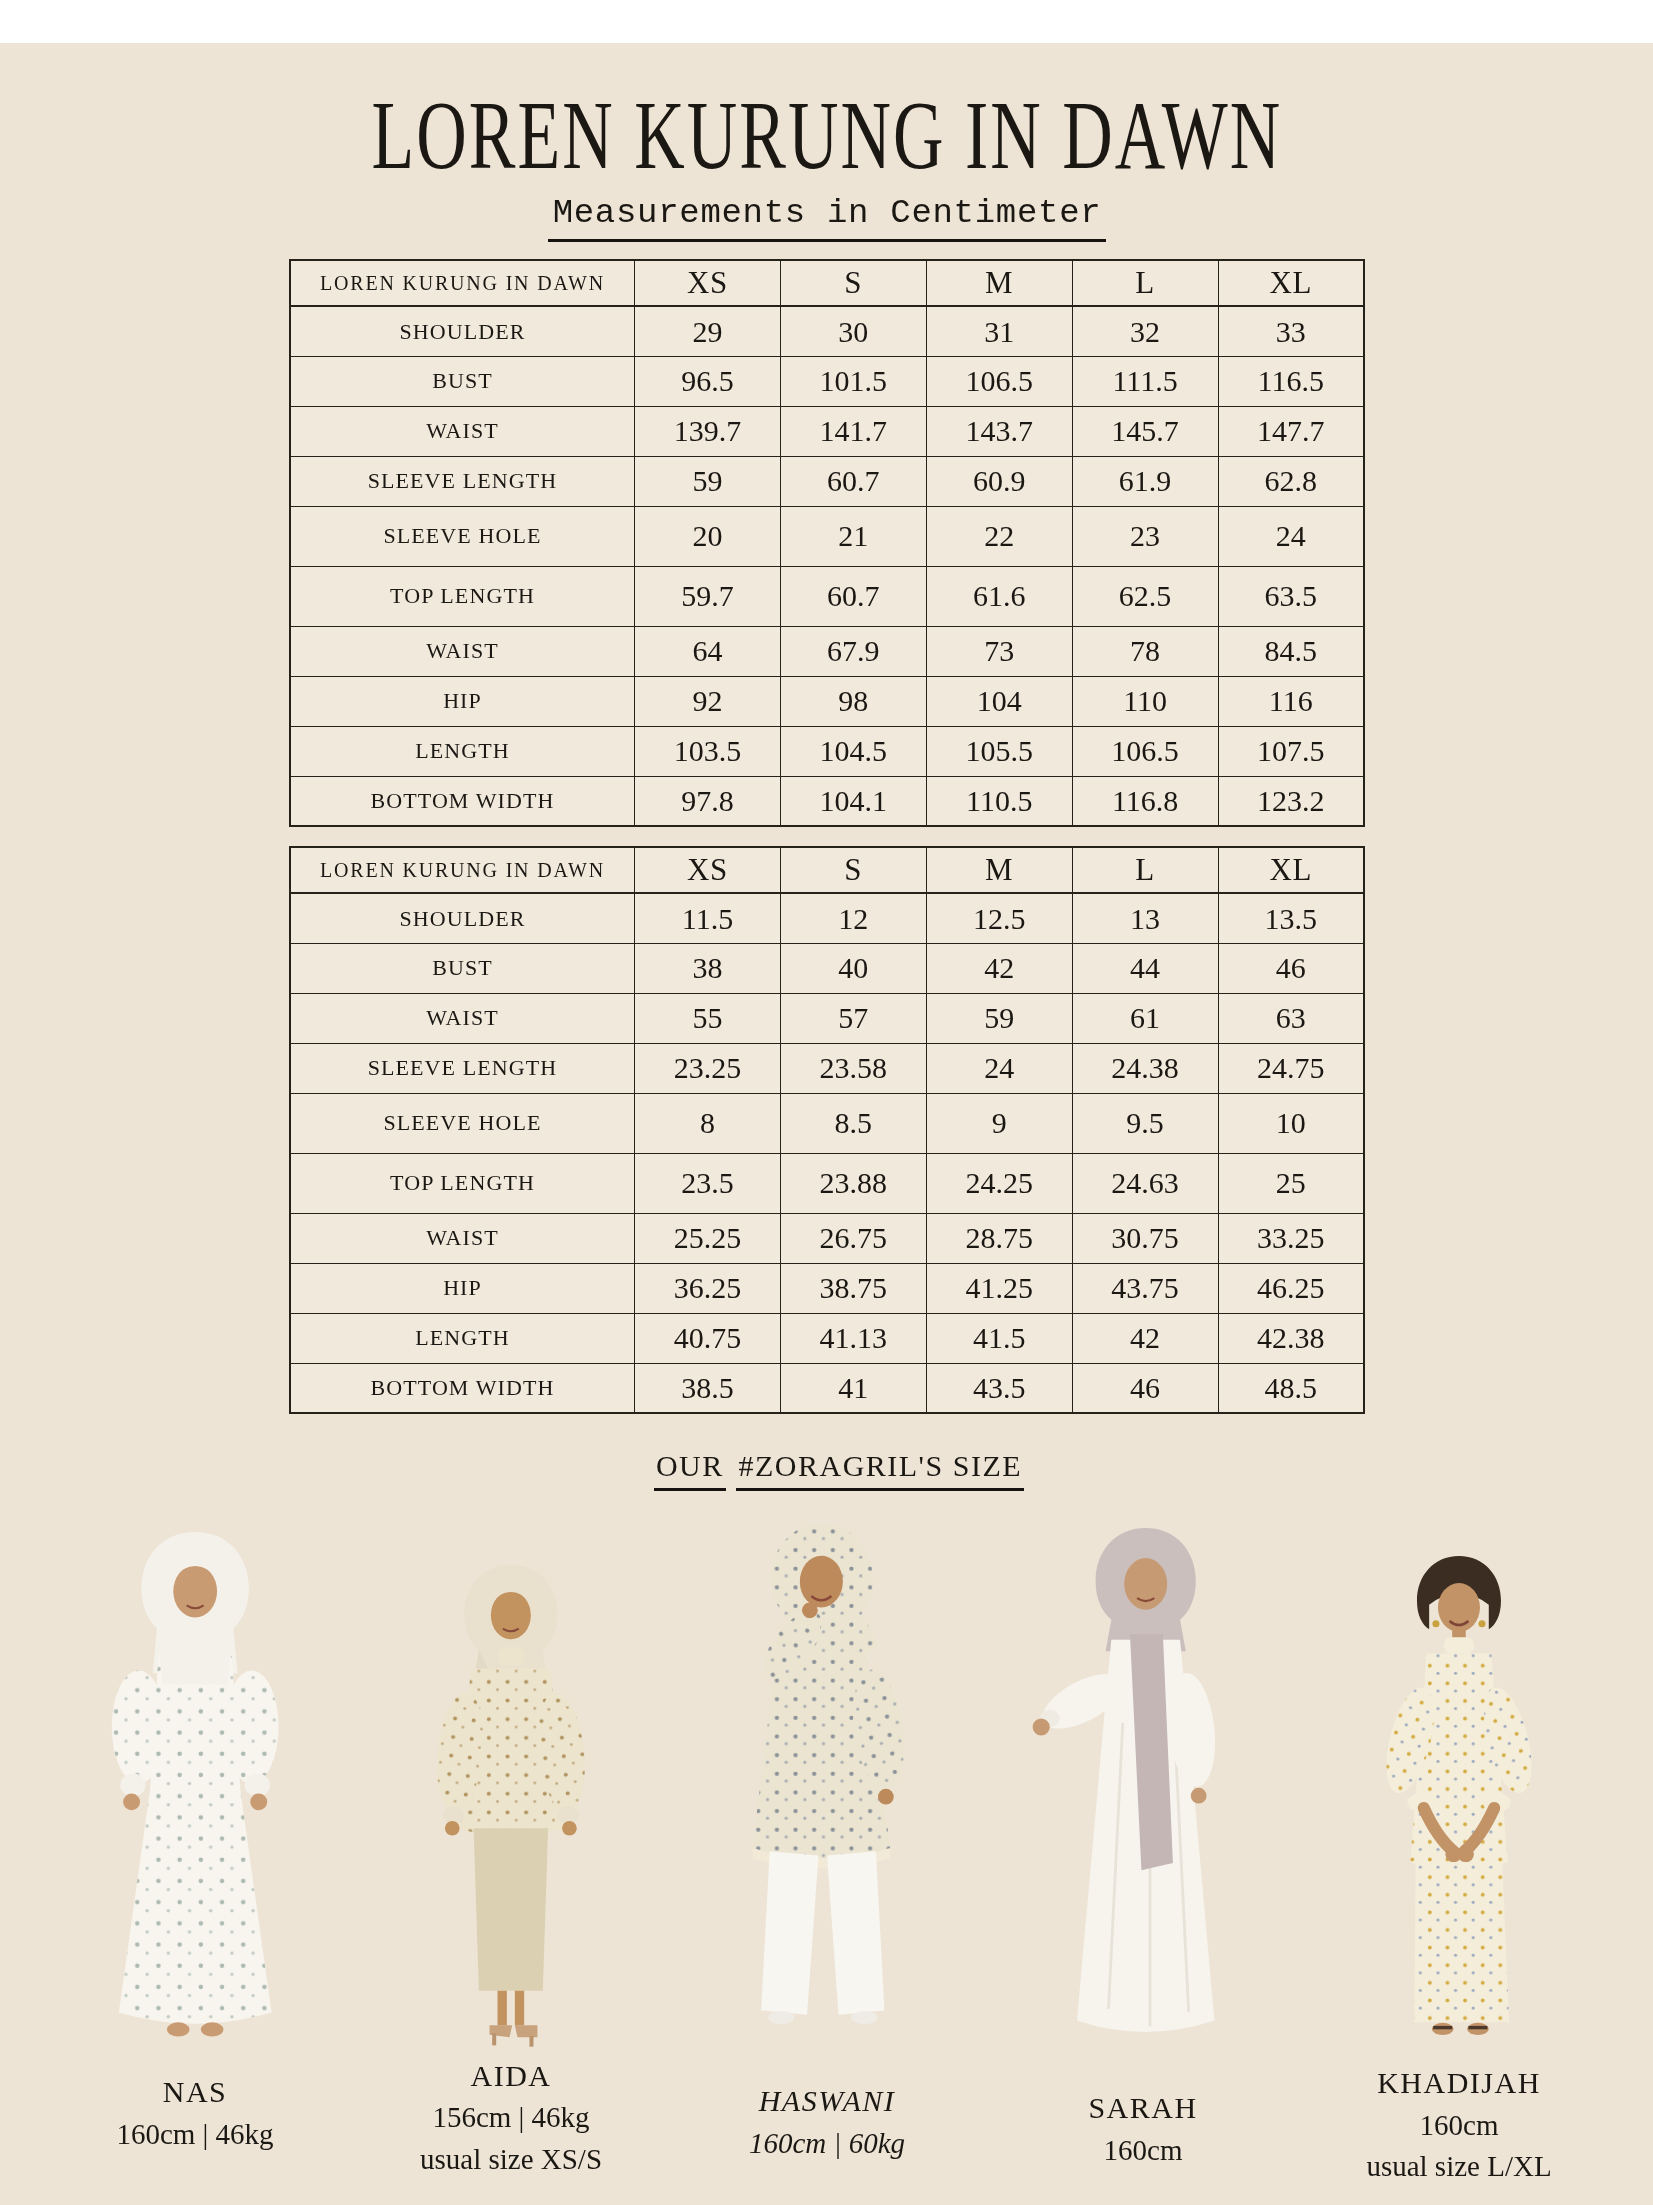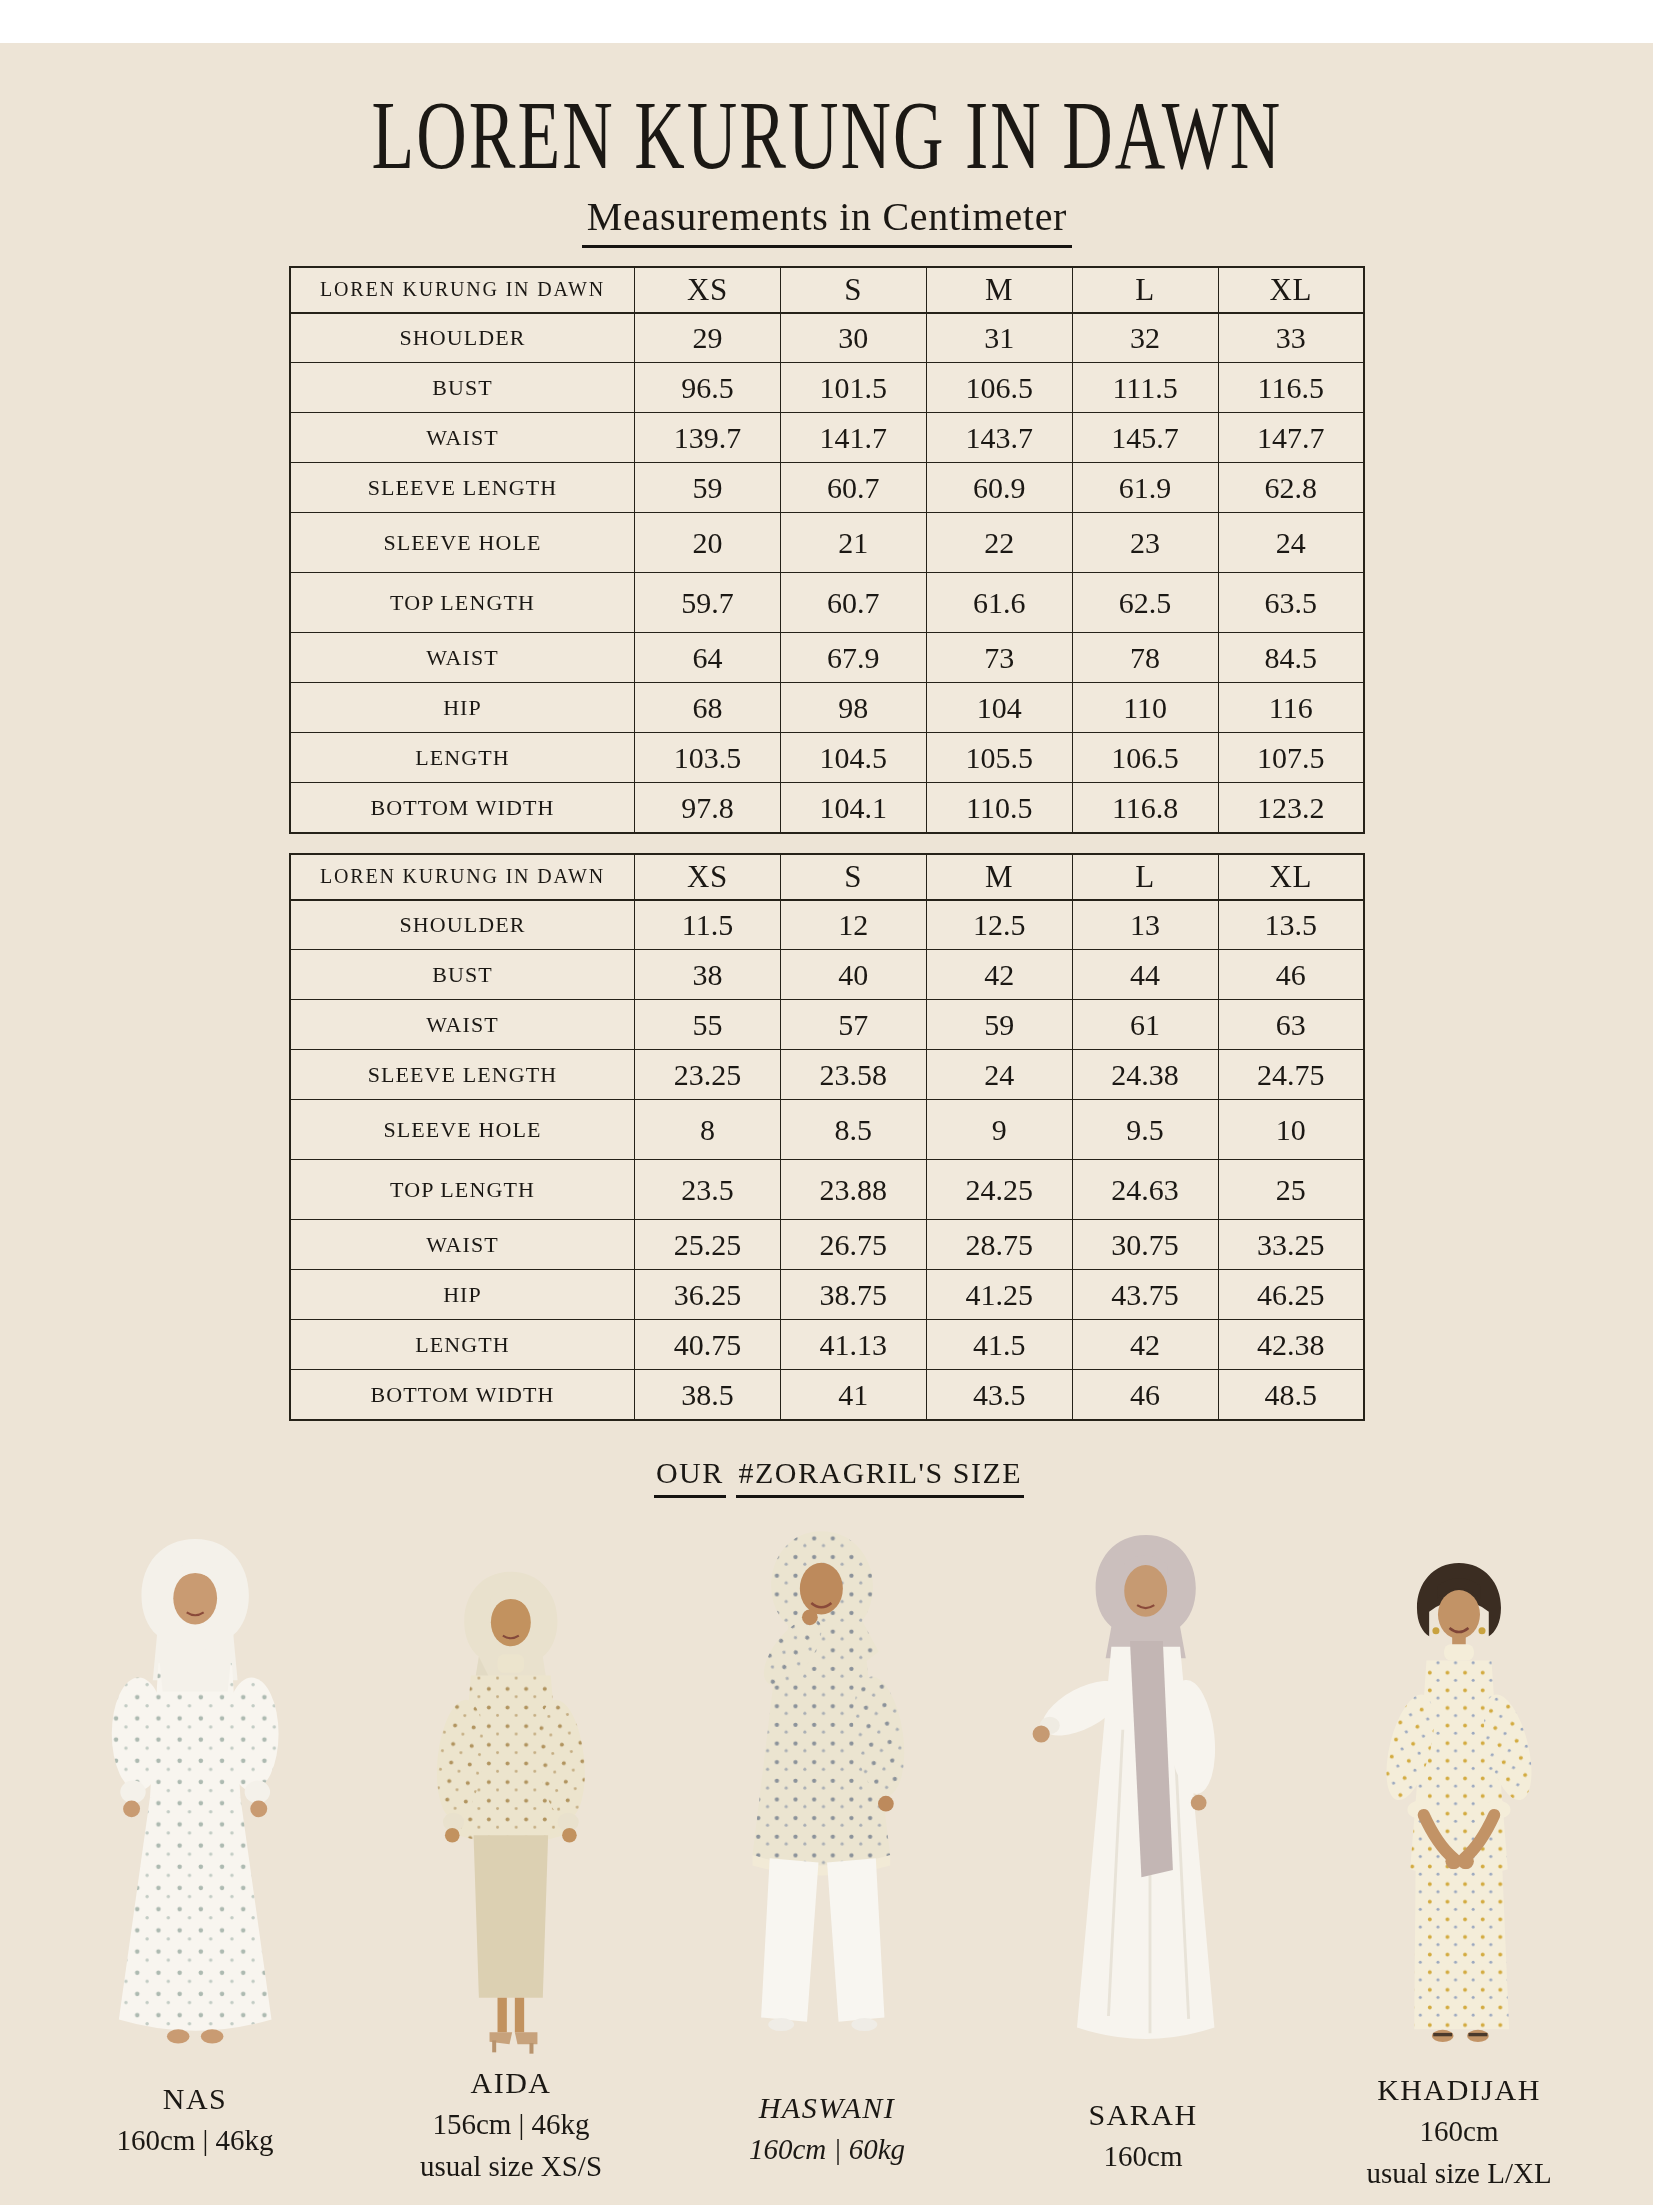--- a/index.html
+++ b/index.html
@@ -23,25 +23,26 @@
     white-space:nowrap;
     transform:scale(0.92,1.28);
     transform-origin:center top;
     font-weight:500;
   }
   .subheading-wrap{ text-align:center; }
   .subheading-wrap.cm{ margin-top:14.7px; }
   .subheading-wrap.inches{ margin-top:31px; }
   .subheading{
     display:inline-block;
-    font-size:40px;
+    font-size:34px;
     letter-spacing:0.7px;
     border-bottom:3.7px solid #161310;
     padding:0 4.4px 6.6px 4.4px;
     line-height:1.1;
+    font-family:Liberation Mono, monospace;
   }
   
   table.size-table{
     width:1076px;
     margin:17.6px auto 0 auto;
     border-collapse:collapse;
     background:#F1E9DC;
     border:2.9px solid #262219;
     table-layout:fixed;
   }
@@ -183,21 +184,21 @@
         <tr>
           <th class="rowlabel">WAIST</th>
           <td>64</td>
           <td>67.9</td>
           <td>73</td>
           <td>78</td>
           <td>84.5</td>
         </tr>
         <tr>
           <th class="rowlabel">HIP</th>
-          <td>68</td>
+          <td>92</td>
           <td>98</td>
           <td>104</td>
           <td>110</td>
           <td>116</td>
         </tr>
         <tr>
           <th class="rowlabel">LENGTH</th>
           <td>103.5</td>
           <td>104.5</td>
           <td>105.5</td>

